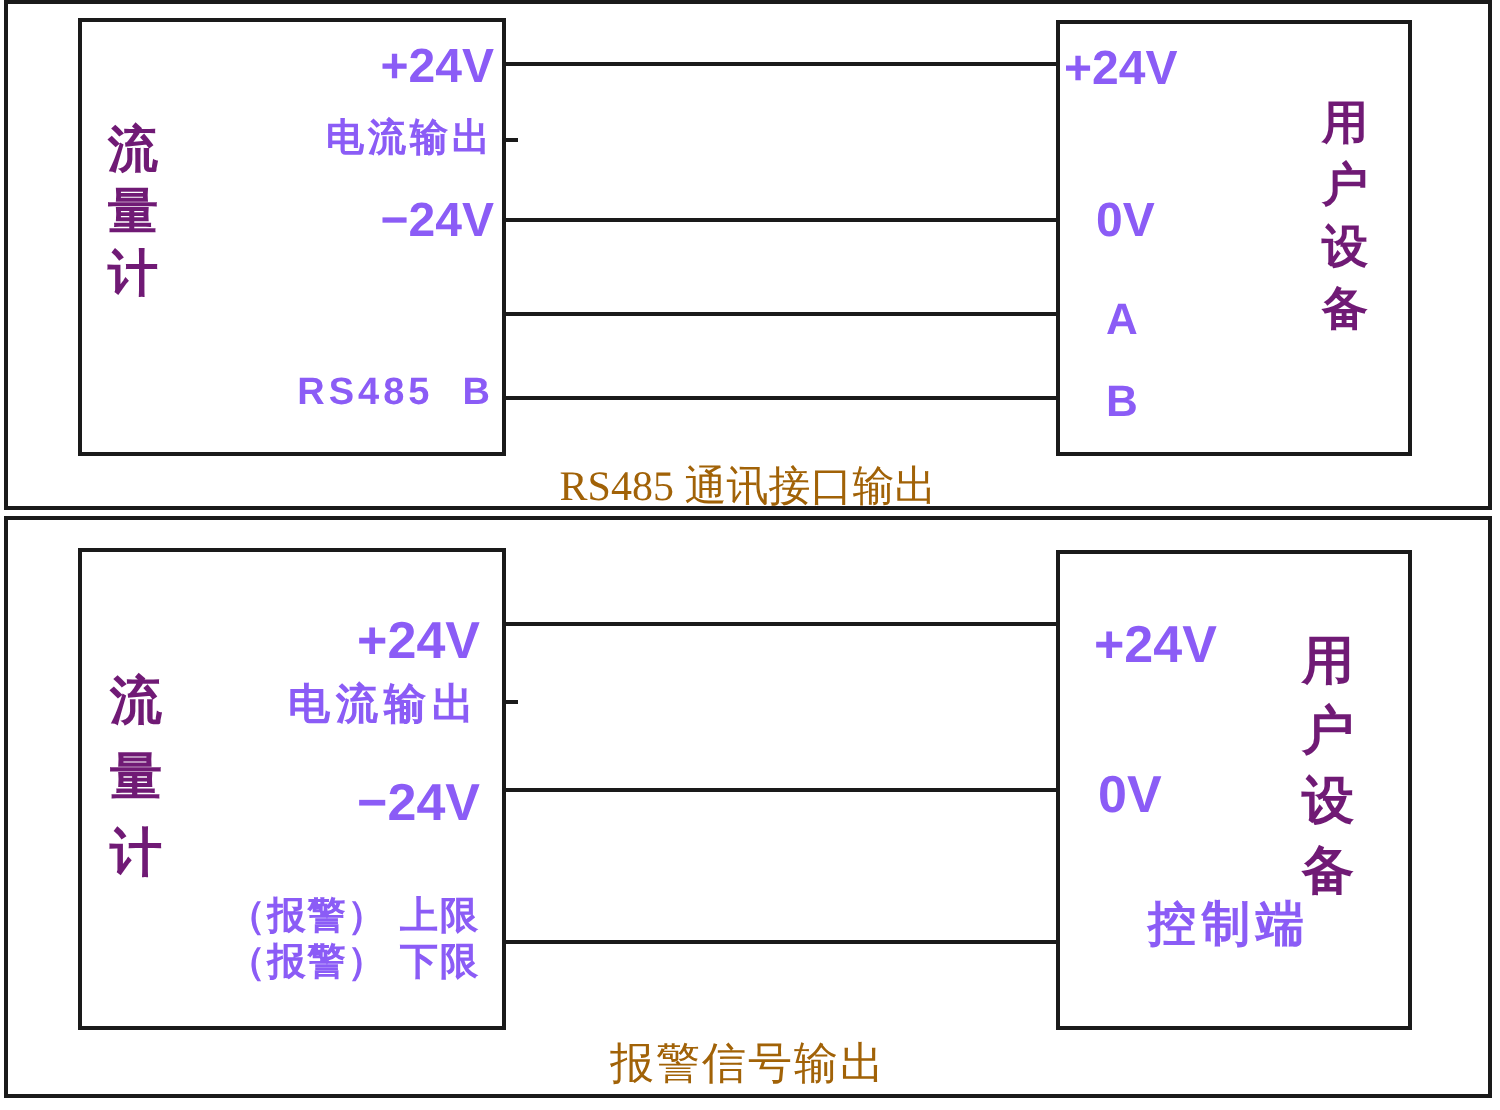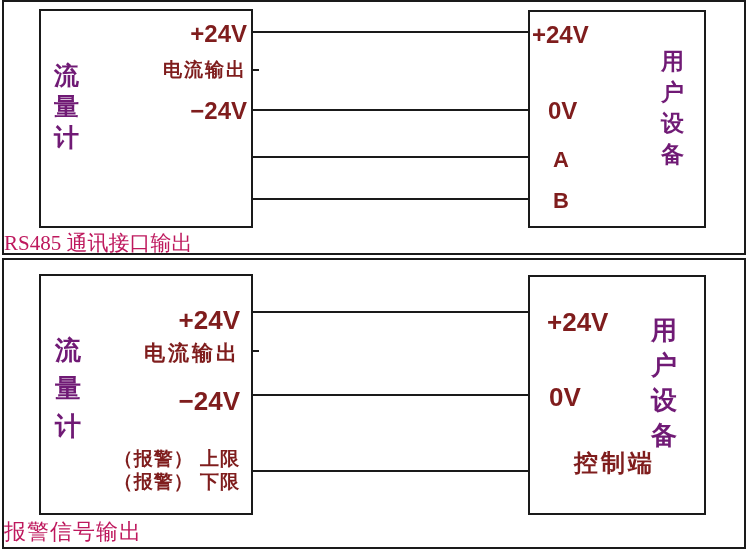--- a/index.html
+++ b/index.html
@@ -5,47 +5,48 @@
   html,body{margin:0;padding:0;background:#fff;}
   #stage{
     position:relative;width:750px;height:555px;background:#fff;
     font-family:"Liberation Sans","DejaVu Sans",sans-serif;
     overflow:hidden;
   }
   .panel{position:absolute;border:2px solid #1a1a1a;background:#fff;box-sizing:border-box;}
   .box{position:absolute;border:2px solid #1a1a1a;background:#fff;box-sizing:border-box;}
   .wire{position:absolute;height:2px;background:#1a1a1a;}
   .lbl{
-    position:absolute;color:#7f1d1d;font-weight:bold;white-space:pre;
+    position:absolute;color:#8b5cf6;font-weight:bold;white-space:pre;
     line-height:1.05;
   }
   .lbl.r{text-align:right;}
   .vlabel{
     position:absolute;color:#701a75;font-weight:bold;text-align:right;
     word-break:break-all;white-space:normal;
   }
   .cap{
-    position:absolute;left:0;width:740px;text-align:left;color:#be185d;
+    position:absolute;left:0;width:740px;text-align:center;color:#a16207;
     font-family:"Liberation Serif","DejaVu Serif",serif;font-weight:normal;
     white-space:pre;
   }
 </style>
 </head>
 <body>
 
 <div id="stage">
 
   <div class="panel" style="left:2px;top:0;width:744px;height:255px;">
 
     <div class="box" style="left:35px;top:7px;width:214px;height:219px;"></div>
     <div class="vlabel" style="left:45px;top:58px;width:30px;font-size:25px;line-height:31px;">流量计</div>
 
     <div class="lbl r" style="right:497px;top:19px;font-size:24px;">+24V</div>
     <div class="lbl r" style="right:497px;top:58px;font-size:19px;letter-spacing:2px;">电流输出</div>
     <div class="lbl r" style="right:497px;top:96px;font-size:24px;">−24V</div>
+    <div class="lbl r" style="right:497px;top:185px;font-size:19px;letter-spacing:2px;">RS485  B</div>
 
     <div class="wire" style="left:249px;top:29px;width:275px;"></div>
     <div class="wire" style="left:249px;top:67px;width:6px;"></div>
     <div class="wire" style="left:249px;top:107px;width:275px;"></div>
     <div class="wire" style="left:249px;top:154px;width:275px;"></div>
     <div class="wire" style="left:249px;top:196px;width:275px;"></div>
 
     <div class="box" style="left:524px;top:8px;width:178px;height:218px;"></div>
     <div class="lbl" style="left:528px;top:20px;font-size:24px;">+24V</div>
     <div class="lbl" style="left:544px;top:96px;font-size:24px;">0V</div>

